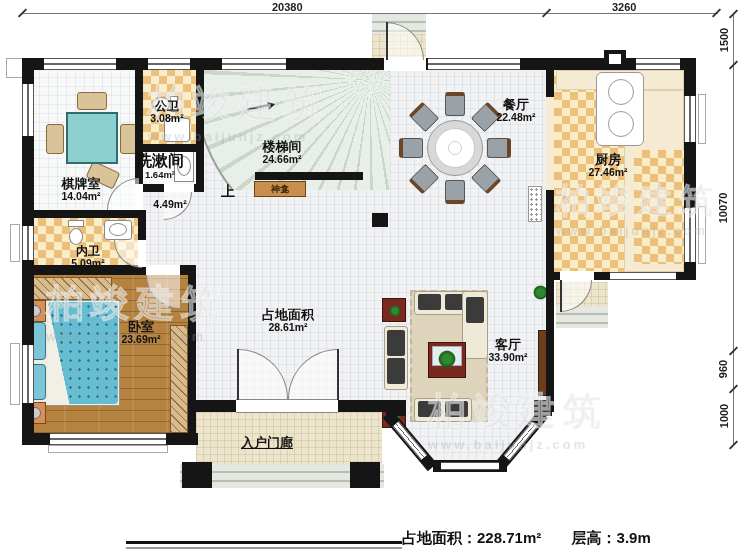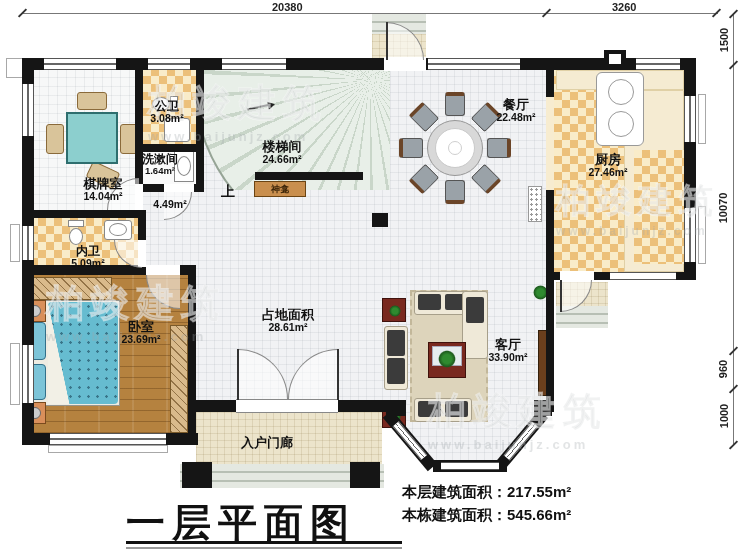--- a/index.html
+++ b/index.html
@@ -251,30 +251,30 @@
   </div>
   <div class="wm" style="left:46px;top:278px;">
     <div class="b">柏竣建筑</div>
     <div class="u">www.baijunjz.com</div>
   </div>
   <div class="wm" style="left:428px;top:386px;">
     <div class="b">柏竣建筑</div>
     <div class="u">www.baijunjz.com</div>
   </div>
 
-  <div class="lbl" style="left:103px;top:177px;">
+  <div class="lbl" style="left:81px;top:177px;">
     <div class="lname">棋牌室</div>
     <div class="larea">14.04m²</div>
   </div>
   <div class="lbl" style="left:167px;top:100px;">
     <div class="lname" style="font-size:12px;">公卫</div>
     <div class="larea">3.08m²</div>
   </div>
   <div class="lbl" style="left:160px;top:153px;">
-    <div class="lname" style="font-size:12px;">洗漱间</div>
+    <div class="lname" style="font-size:16px;">洗漱间</div>
     <div class="larea" style="font-size:9.5px;">1.64m²</div>
   </div>
   <div class="lbl" style="left:282px;top:140px;">
     <div class="lname">楼梯间</div>
     <div class="larea">24.66m²</div>
   </div>
   <div class="lbl" style="left:170px;top:199px;">
     <div class="larea">4.49m²</div>
   </div>
   <div class="lbl" style="left:228px;top:184px;">
@@ -297,44 +297,42 @@
     <div class="larea">23.69m²</div>
   </div>
   <div class="lbl" style="left:288px;top:308px;">
     <div class="lname">占地面积</div>
     <div class="larea">28.61m²</div>
   </div>
   <div class="lbl" style="left:508px;top:338px;">
     <div class="lname">客厅</div>
     <div class="larea">33.90m²</div>
   </div>
-  <div class="lbl" style="left:267px;top:436px;">
+  <div class="lbl" style="left:267px;top:436px;text-decoration:underline;">
     <div class="lname">入户门廊</div>
   </div>
 
   <div class="abs dimline" style="left:22px;top:13px;width:696px;height:1px;"></div>
   <div class="tick" style="left:17px;top:12px;"></div>
   <div class="tick" style="left:541px;top:12px;"></div>
   <div class="tick" style="left:711px;top:12px;"></div>
   <div class="dimtxt" style="left:272px;top:1px;">20380</div>
   <div class="dimtxt" style="left:612px;top:1px;">3260</div>
   <div class="abs dimline" style="left:733px;top:13px;width:1px;height:432px;"></div>
   <div class="tick" style="left:728px;top:13px;"></div>
   <div class="tick" style="left:728px;top:64px;"></div>
   <div class="tick" style="left:728px;top:350px;"></div>
   <div class="tick" style="left:728px;top:388px;"></div>
   <div class="tick" style="left:728px;top:444px;"></div>
   <div class="dimtxt vdim" style="left:712px;top:34px;">1500</div>
   <div class="dimtxt vdim" style="left:708px;top:202px;">10070</div>
   <div class="dimtxt vdim" style="left:714px;top:363px;">960</div>
   <div class="dimtxt vdim" style="left:712px;top:410px;">1000</div>
 
-  <div class="abs" style="left:126px;top:496px;font-size:39px;font-weight:bold;letter-spacing:7px;">一层平面图</div>
   <div class="abs" style="left:126px;top:541px;width:276px;height:3px;background:#111;"></div>
   <div class="abs" style="left:126px;top:547px;width:276px;height:1.5px;background:#9a9a9a;"></div>
-  <div class="abs" style="left:402px;top:483px;font-size:15px;font-weight:bold;white-space:nowrap;">
-    <span>本层建筑面积：</span><span>217.55m²</span>
-  </div>
-  <div class="abs" style="left:402px;top:506px;font-size:15px;font-weight:bold;white-space:nowrap;">
-    <span>本栋建筑面积：</span><span>545.66m²</span>
+  <div class="abs" style="left:402px;top:529px;font-size:15px;font-weight:bold;white-space:nowrap;">
+    <span>占地面积：</span><span>228.71m²</span>
+    <span style="display:inline-block;width:22px;"></span>
+    <span>层高：</span><span>3.9m</span>
   </div>
 
 </div>
 
 </body></html>

